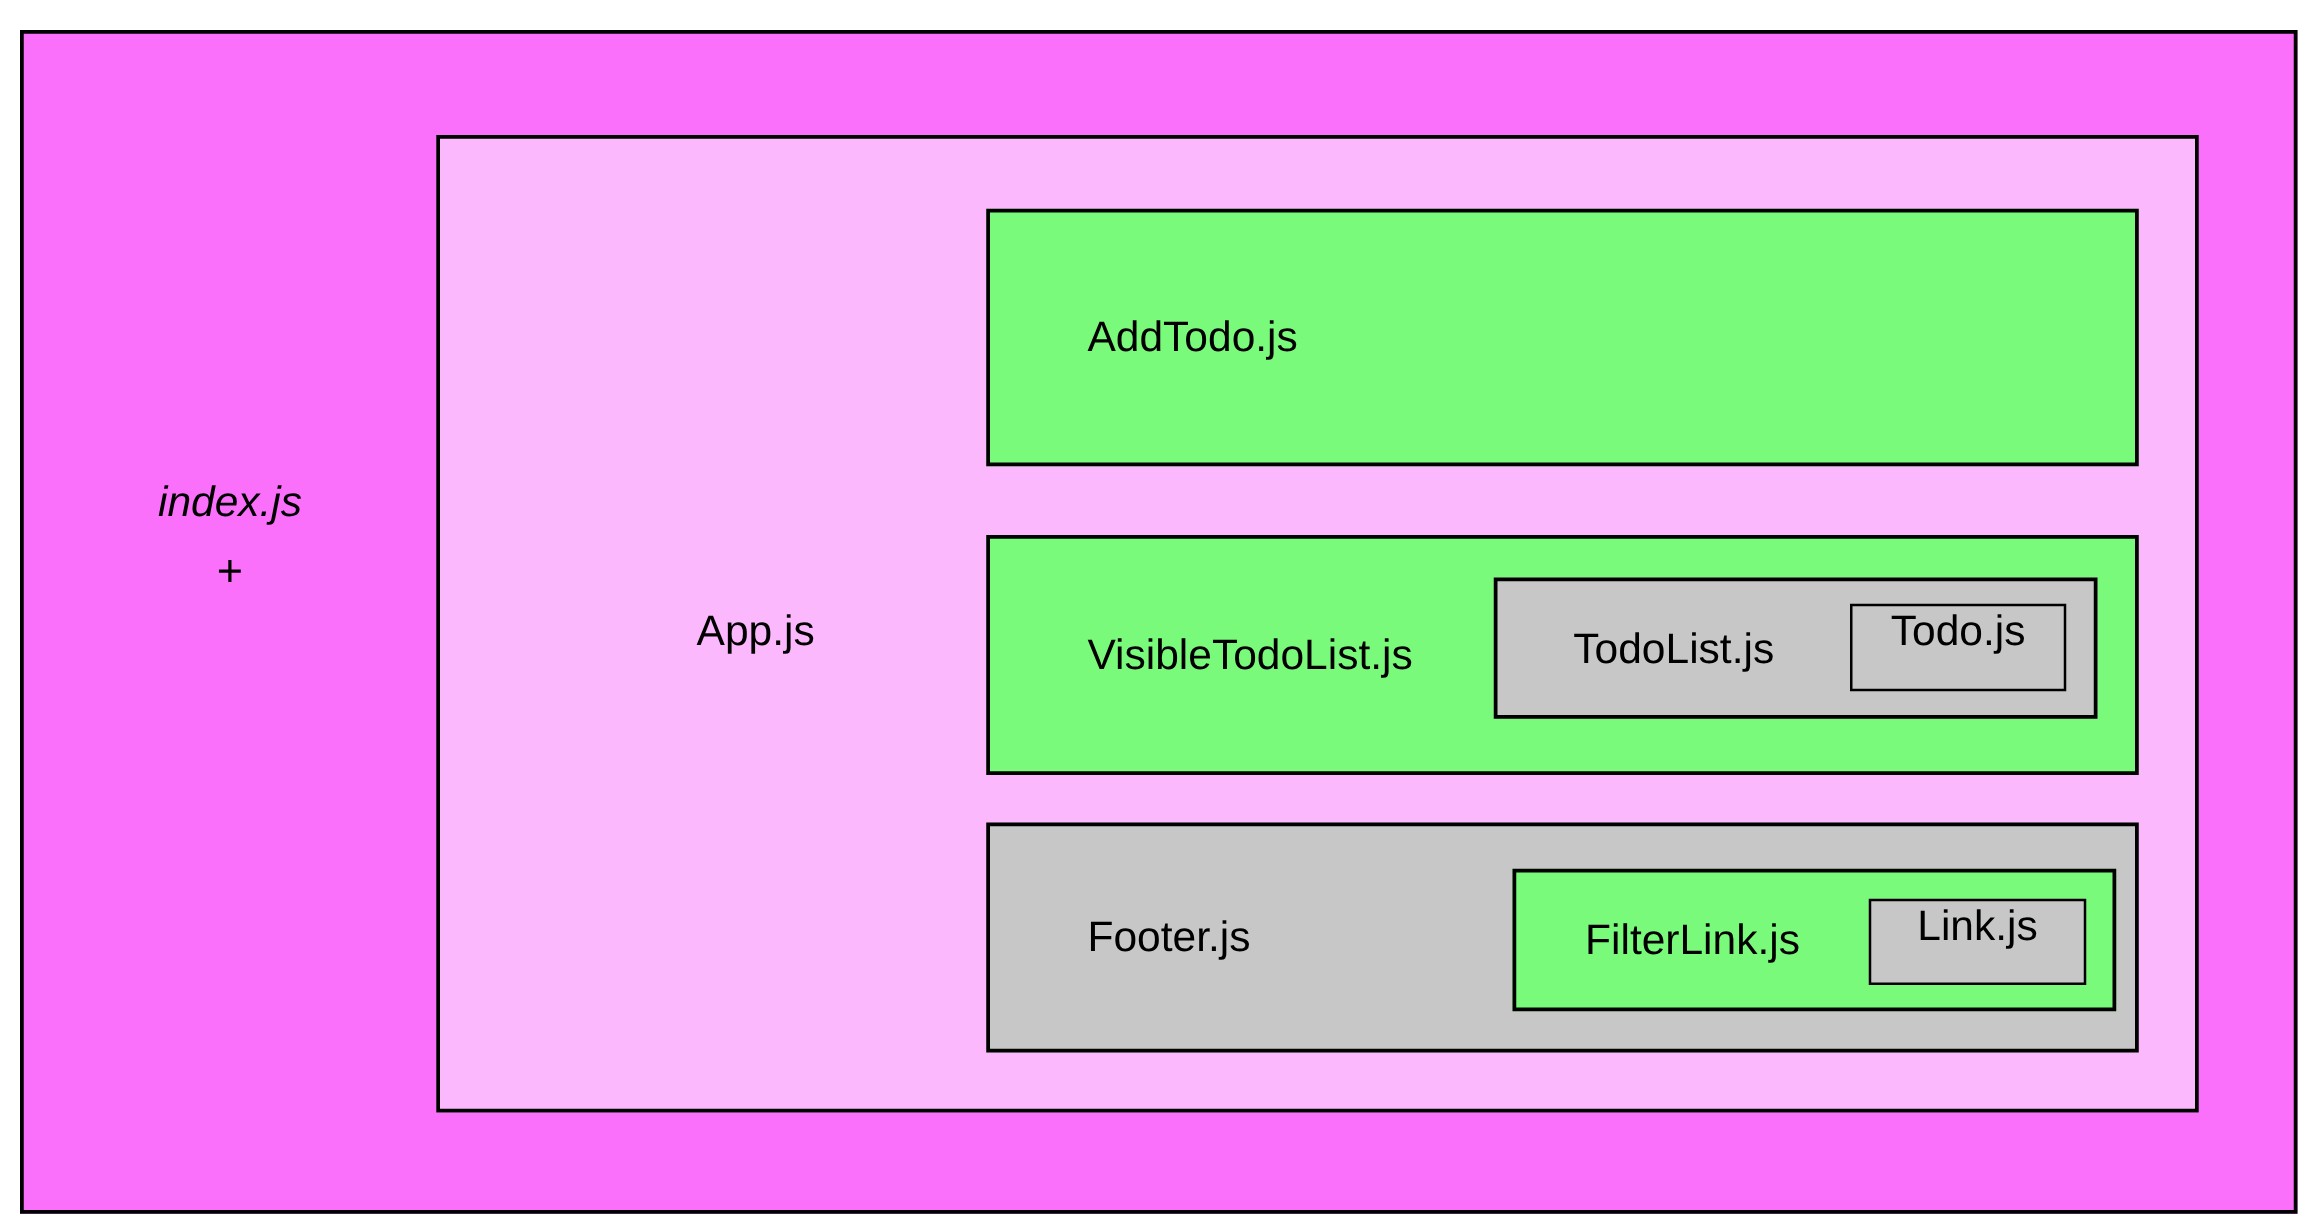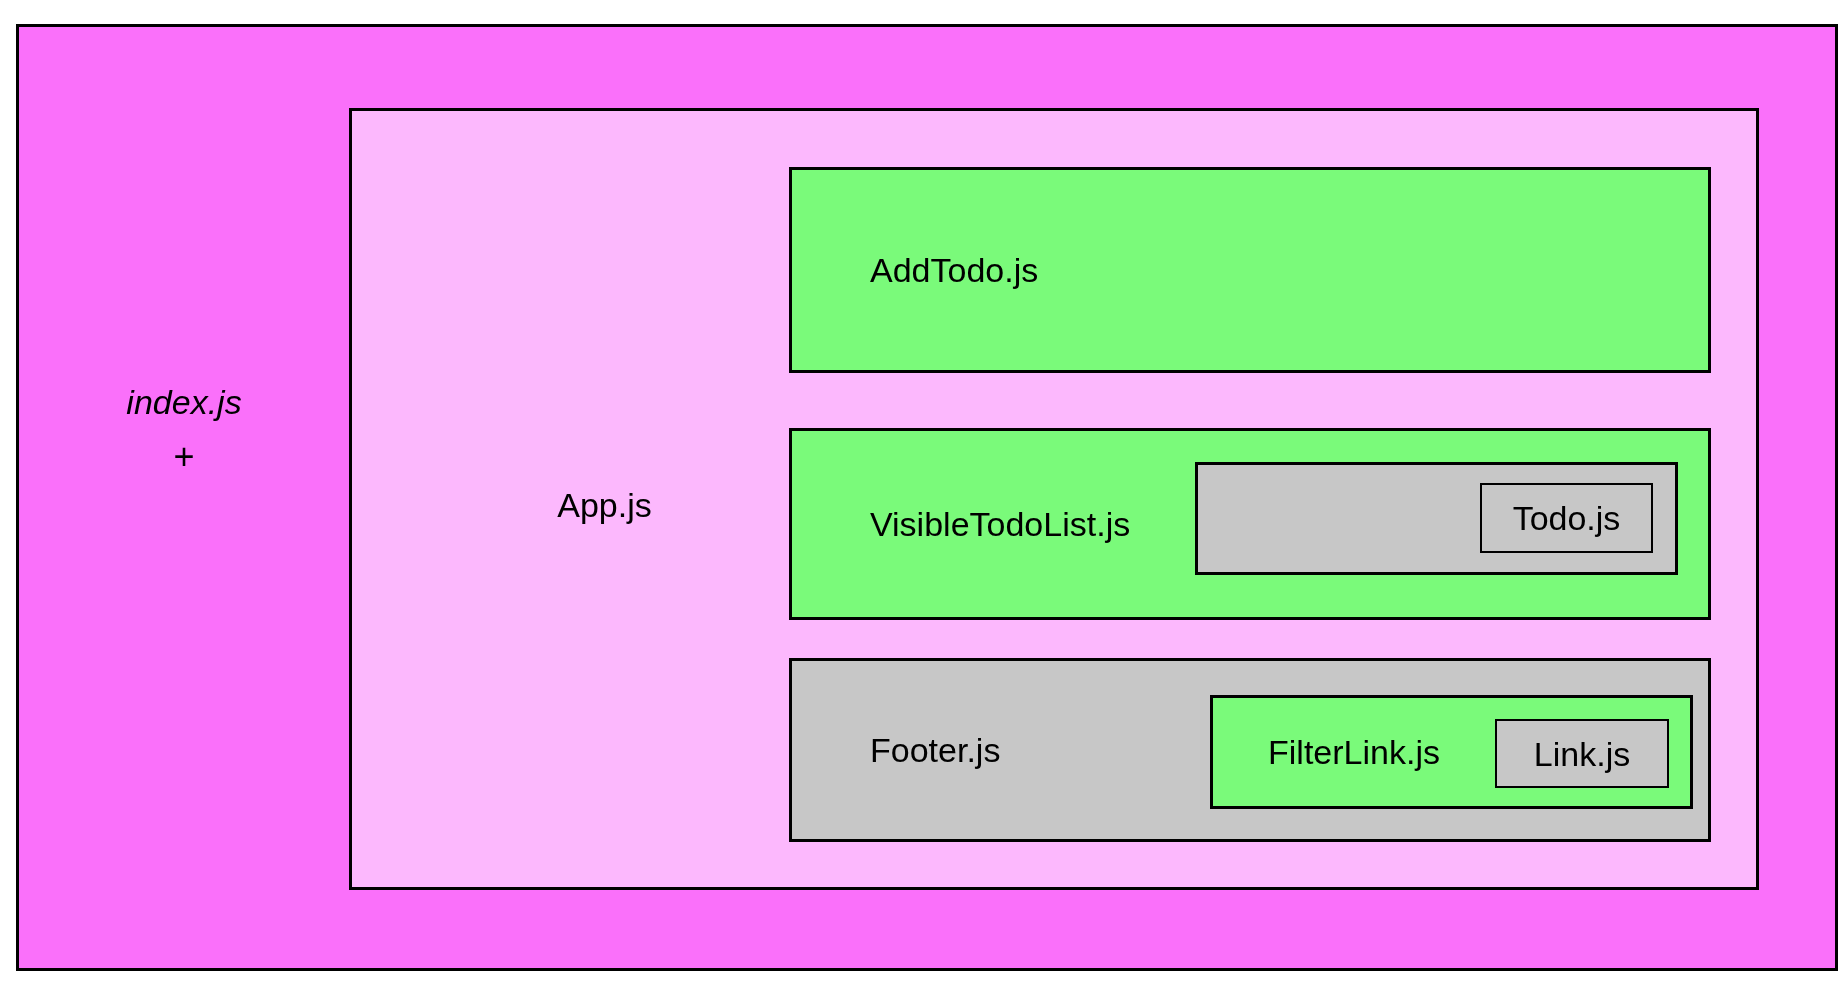--- a/index.html
+++ b/index.html
@@ -35,21 +35,21 @@
   .row-addtodo{top:56px;  height:206px; background:var(--green-fill);}
   .row-vtl    {top:298px; height:192px; background:var(--green-fill); padding-left:0;margin-top:19px;}
   .row-footer {top:535px; height:184px; background:var(--gray-fill);  padding-left:0;margin-top:12px;}
   .row-lbl-pad{padding-left:78px;}
 
   .sub-box{width:483px; background:var(--gray-fill);}
   .sub-todolist{left:403px; top:31px; height:113px;}
   .sub-filterlink{left:418px; top:34px; height:114px; background:var(--green-fill);}
   .sub-lbl{left:0; top:0; bottom:0; width:282px; display:flex; align-items:center; justify-content:center;}
 
-  .leaf-box{border:2px solid var(--border); display:flex; align-items:center; justify-content:center;}
+  .leaf-box{border:2px solid var(--border); display:flex; align-items:flex-start; justify-content:center;}
   .leaf-todo{left:282px; top:18px; width:173px; height:70px; background:var(--gray-fill);}
   .leaf-link{left:282px; top:21px; width:174px; height:69px; background:var(--gray-fill);}
 </style>
 </head>
 <body>
 
 <div class="canvas">
 
   <div class="abs bordered outer-box">
 
@@ -61,20 +61,23 @@
 
       <div class="abs lbl center-lbl app-lbl">App.js</div>
 
       <div class="abs bordered row row-addtodo">
         <span class="lbl">AddTodo.js</span>
       </div>
 
       <div class="abs bordered row row-vtl">
         <span class="lbl row-lbl-pad">VisibleTodoList.js</span>
         <div class="abs bordered sub-box sub-todolist">
+          <div class="abs sub-lbl">
+            <span class="lbl">TodoList.js</span>
+          </div>
           <div class="abs leaf-box leaf-todo">
             <span class="lbl">Todo.js</span>
           </div>
         </div>
       </div>
 
       <div class="abs bordered row row-footer">
         <span class="lbl row-lbl-pad">Footer.js</span>
         <div class="abs bordered sub-box sub-filterlink">
           <div class="abs sub-lbl">

